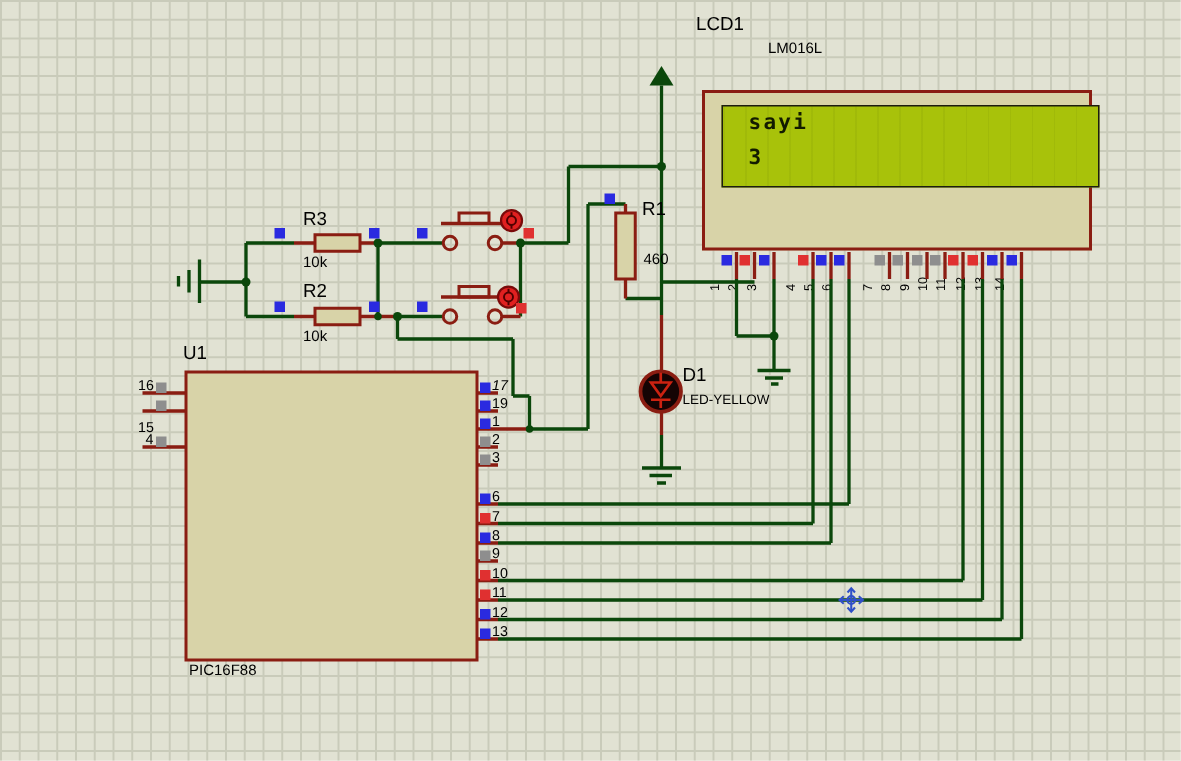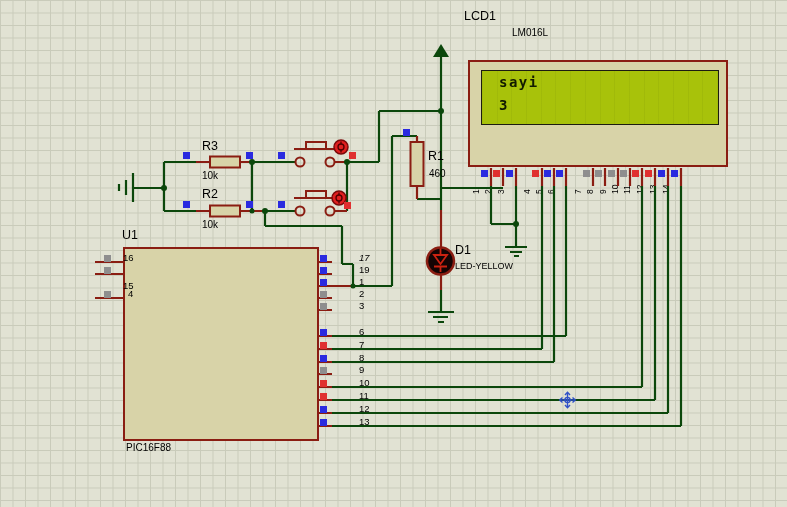--- a/index.html
+++ b/index.html
@@ -11,31 +11,31 @@
       linear-gradient(to bottom, var(--grid,#c9cbba) 1px, transparent 1px);
     background-size:12.5px 12.5px;
     font-family:"Liberation Sans", sans-serif;
     color:var(--text,#000);
   }
   .layer{position:absolute;left:0;top:0;width:787px;height:507px;}
   #wires{z-index:2;}
   .sq{position:absolute;width:7px;height:7px;z-index:3;}
   .ref{font-size:12.5px;}
   .val{font-size:10px;}
-  .pinnum{font-size:9.5px;white-space:nowrap;margin-left:31px;}
+  .pinnum{font-size:9.5px;white-space:nowrap;}
   .plbl{font-size:9.5px;line-height:12px;white-space:nowrap;position:absolute;}
   .plbl i{font-style:normal;}
   .plbl .bar{text-decoration:overline;}
   .vnum,.vlbl{position:absolute;transform:rotate(-90deg);transform-origin:0 100%;
     white-space:nowrap;font-size:8.5px;line-height:10px;}
   #bezel{position:absolute;left:468px;top:60px;width:256px;height:103px;
     background:var(--fill,#d8d3a8);border:2.5px solid var(--comp,#8a1d12);z-index:1;}
   #screen{position:absolute;left:481px;top:70px;width:236px;height:53px;
     background:var(--screen,#a8c20a);border:1.5px solid #1c1c10;z-index:1;
-    background-image:repeating-linear-gradient(90deg, rgba(60,80,0,0.07) 0 1px, transparent 1px 14.7px);}
+    background-image:repeating-linear-gradient(90deg, rgba(60,80,0,0.07) 0 1px, transparent 1px 14.7px);padding-left:14px;}
   .lcdline{position:absolute;left:17px;font-family:"DejaVu Sans Mono",monospace;
     font-weight:bold;font-size:14px;letter-spacing:1.5px;color:#121b00;}
   #lcdline1{top:3px;} #lcdline2{top:26px;}
   .txt{position:absolute;z-index:3;white-space:nowrap;}
 </style>
 </head>
 <body>
 
 <div id="canvas">
 
@@ -140,21 +140,21 @@
   </svg>
 
   <div class="txt ref" style="left:464px;top:9px;">LCD1</div>
   <div class="txt val" style="left:464px;top:27px;padding-left:48px;">LM016L</div>
   <div class="txt ref" style="left:122px;top:228px;text-align:right;">U1</div>
   <div class="txt val" style="left:126px;top:442px;">PIC16F88</div>
   <div class="txt ref" style="left:202px;top:139px;">R3</div>
   <div class="txt val" style="left:202px;top:170px;">10k</div>
   <div class="txt ref" style="left:202px;top:187px;">R2</div>
   <div class="txt val" style="left:202px;top:219px;">10k</div>
-  <div class="txt ref" style="left:428px;top:149px;">R1</div>
+  <div class="txt ref" style="left:428px;top:132px;">R1</div>
   <div class="txt val" style="left:429px;top:168px;">460</div>
   <div class="txt ref" style="left:455px;top:243px;">D1</div>
   <div class="txt" style="left:455px;top:261px;font-size:9px;">LED-YELLOW</div>
 
   <div class="sq" style="left: 481px; top: 170px; background: rgb(42, 42, 224);"></div>
   <div class="sq" style="left: 493px; top: 170px; background: rgb(224, 48, 48);"></div>
   <div class="sq" style="left: 506px; top: 170px; background: rgb(42, 42, 224);"></div>
   <div class="sq" style="left: 532px; top: 170px; background: rgb(224, 48, 48);"></div>
   <div class="sq" style="left: 544px; top: 170px; background: rgb(42, 42, 224);"></div>
   <div class="sq" style="left: 556px; top: 170px; background: rgb(42, 42, 224);"></div>

